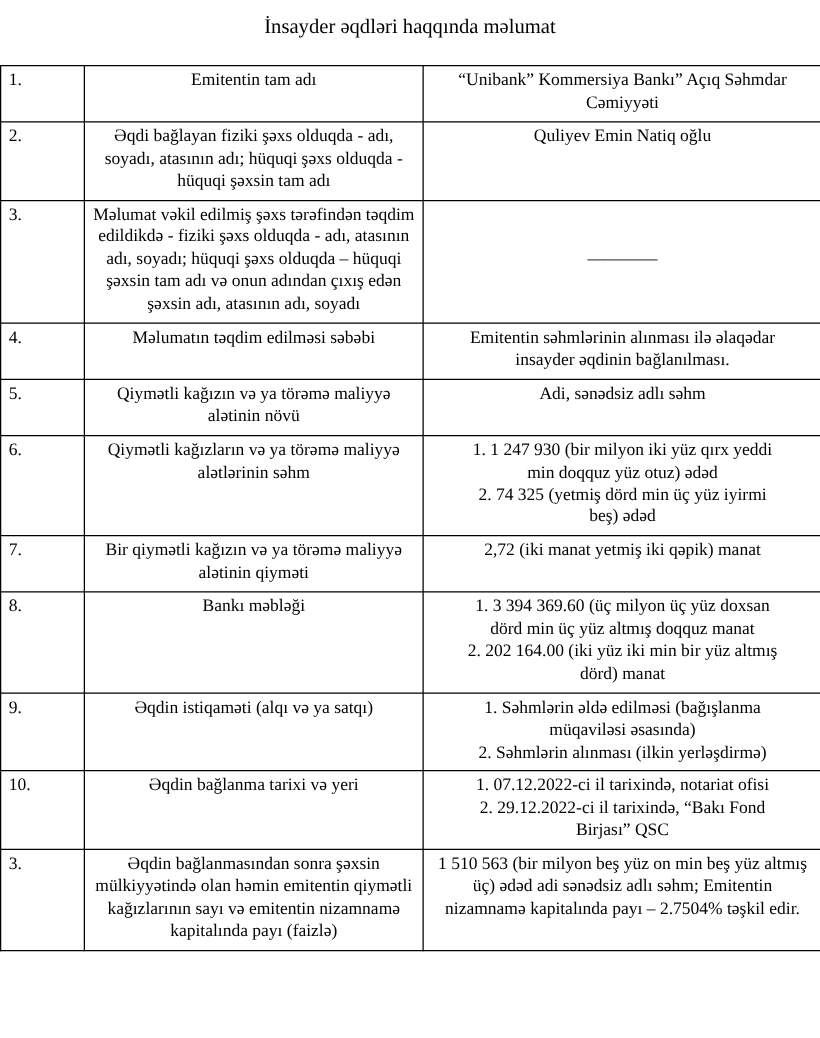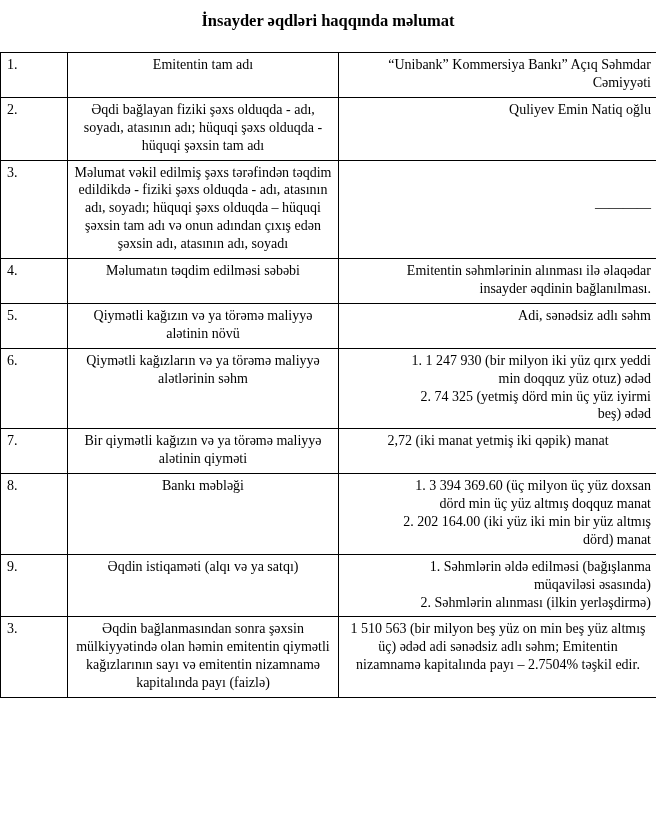--- a/index.html
+++ b/index.html
@@ -11,21 +11,21 @@
     width: 656px;
     min-height: 830px;
     background: #ffffff;
     font-family: "Liberation Serif", "DejaVu Serif", serif;
     color: #000000;
     box-sizing: border-box;
     padding-top: 11px;
   }
   .title {
     font-size: 16.5px;
-    font-weight: bold;
+    font-weight: normal;
     text-align: center;
     margin: 0 0 21px 0;
     font-family: "Liberation Serif", "DejaVu Serif", serif;
   }
   table.info {
     width: 630px;
     margin: 0 auto;
     border-collapse: collapse;
     table-layout: fixed;
     font-size: 14px;
@@ -42,21 +42,21 @@
     text-align: left;
     padding-left: 9px;
   }
   td.label {
     width: 258px;
     text-align: center;
     margin-left: 32px;
   }
   td.value {
     width: 306px;
-    text-align: right;
+    text-align: center;
     white-space: pre-line;
   }
   td.value.left {
     text-align: center;
     white-space: normal;
   }
   td.value.vmid {
     vertical-align: middle;
   }
   tr.r12 td {
@@ -119,20 +119,27 @@
 2.  202 164.00 (iki yüz iki min bir yüz altmış
 dörd) manat</td>
       </tr>
       <tr class="r9">
         <td class="num">9.</td>
         <td class="label">Əqdin istiqaməti (alqı və ya satqı)</td>
         <td class="value">1.  Səhmlərin əldə edilməsi (bağışlanma
 müqaviləsi əsasında)
 2.  Səhmlərin alınması (ilkin yerləşdirmə)</td>
       </tr>
+      <tr class="r10">
+        <td class="num">10.</td>
+        <td class="label">Əqdin bağlanma tarixi və yeri</td>
+        <td class="value">1.  07.12.2022-ci il tarixində, notariat ofisi
+2.  29.12.2022-ci il tarixində, “Bakı Fond
+Birjası” QSC</td>
+      </tr>
       <tr class="r11">
         <td class="num">3.</td>
         <td class="label">Əqdin bağlanmasından sonra şəxsin mülkiyyətində olan həmin emitentin qiymətli kağızlarının sayı və emitentin nizamnamə kapitalında payı (faizlə)</td>
         <td class="value left">1 510 563 (bir milyon beş yüz on min beş yüz altmış üç) ədəd adi sənədsiz adlı səhm; Emitentin nizamnamə kapitalında payı – 2.7504% təşkil edir.</td>
       </tr>
     </tbody>
   </table>
 </div>
 
 </body></html>

